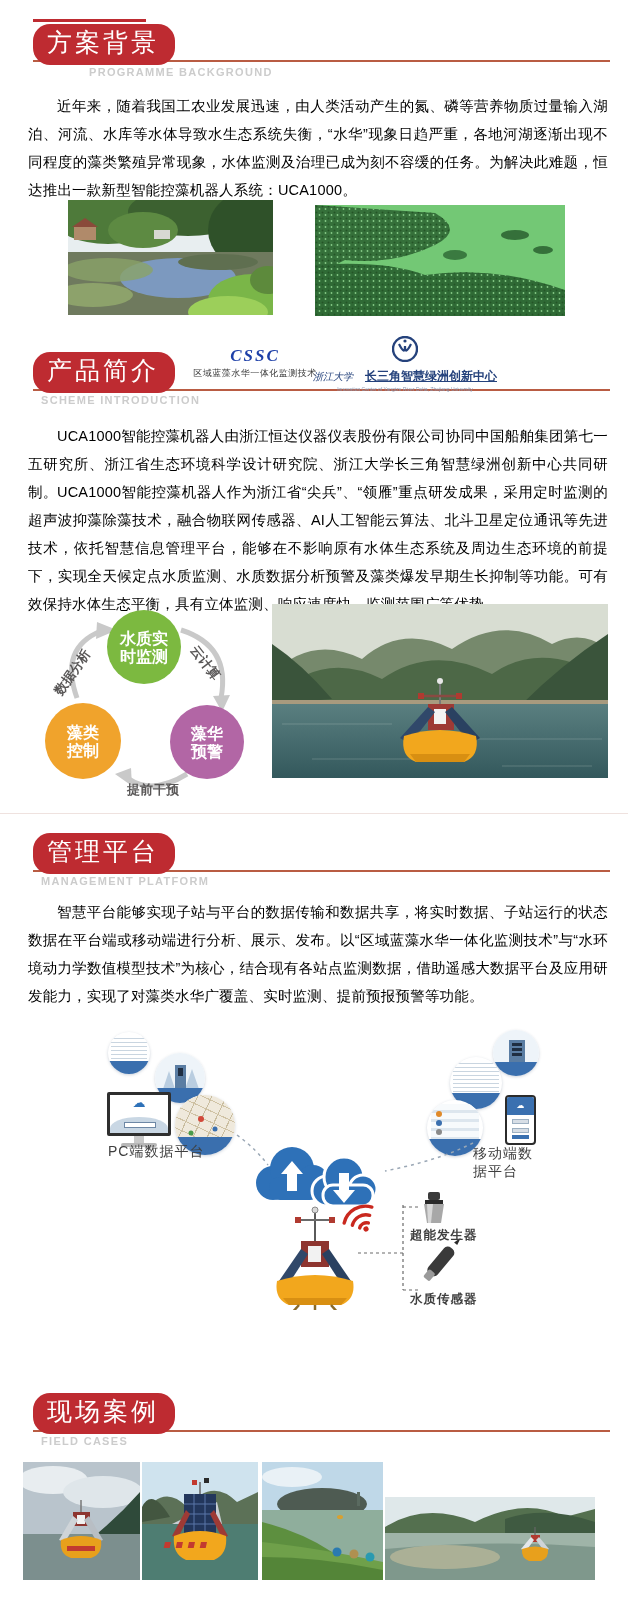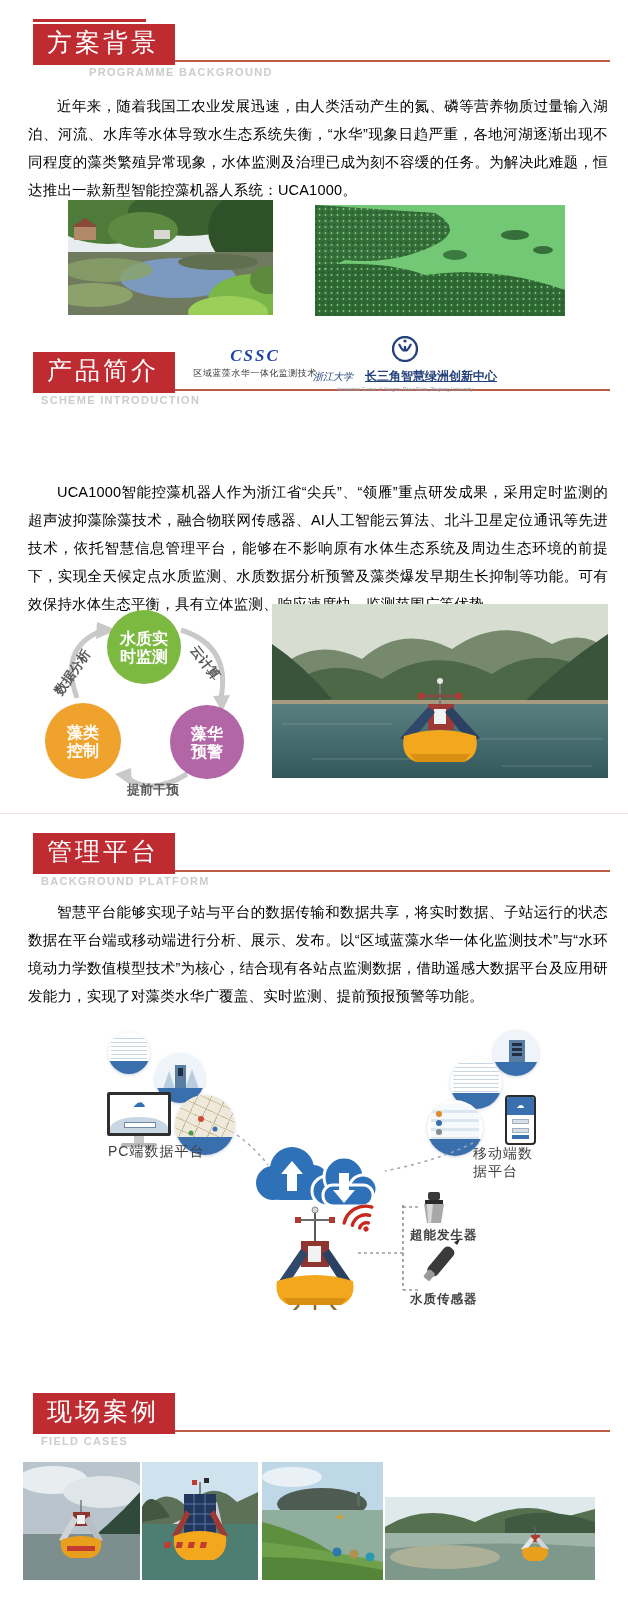--- a/index.html
+++ b/index.html
@@ -1,21 +1,21 @@
 <!DOCTYPE html>
 <html><head>
 <meta charset="utf-8">
 <style>
   html,body{margin:0;padding:0;background:#fff;}
   #page{position:relative;width:628px;height:1600px;background:#ffffff;overflow:hidden;
         font-family:"Liberation Sans","DejaVu Sans",sans-serif;}
   .abs{position:absolute;}
   
   .sec-box{position:absolute;background:#be2b31;color:#ffffff;font-size:25px;font-weight:500;
-           letter-spacing:3px;padding:5px 16px 8px 14px;line-height:1.1;}
+           letter-spacing:3px;padding:5px 16px 8px 14px;line-height:1.1;border-radius:17px;}
   .sec-rule{position:absolute;height:2px;background:#b95c43;}
   .sec-sub{position:absolute;font-size:11px;color:#cccccc;letter-spacing:1.3px;font-weight:bold;}
   
   .para{position:absolute;font-size:14.5px;line-height:28px;color:#000000;text-align:justify;
         text-indent:2em;letter-spacing:0.2px;}
   
   .photo{position:absolute;overflow:hidden;}
   .photo svg{display:block;}
   
   .logo{position:absolute;text-align:center;}
@@ -130,20 +130,21 @@
       <circle cx="13" cy="5" r="1.6" fill="#25427c"></circle>
     </svg>
     <div class="zju-row">
       <span class="zju-script">浙江大学</span>
       <span class="zju-main">长三角智慧绿洲创新中心</span>
     </div>
     <div class="zju-en">Innovation Center of Yangtze River Delta, Zhejiang University</div>
   </div>
 
 
+  <div class="para" style="left:28px;top:422px;width:580px;">UCA1000智能控藻机器人由浙江恒达仪器仪表股份有限公司协同中国船舶集团第七一五研究所、浙江省生态环境科学设计研究院、浙江大学长三角智慧绿洲创新中心共同研制。</div>
   <div class="para" style="left:28px;top:478px;width:580px;">UCA1000智能控藻机器人作为浙江省“尖兵”、“领雁”重点研发成果，采用定时监测的超声波抑藻除藻技术，融合物联网传感器、AI人工智能云算法、北斗卫星定位通讯等先进技术，依托智慧信息管理平台，能够在不影响原有水体生态系统及周边生态环境的前提下，实现全天候定点水质监测、水质数据分析预警及藻类爆发早期生长抑制等功能。可有效保持水体生态平衡，具有立体监测、响应速度快、监测范围广等优势。</div>
 
   <div class="abs" style="left:35px;top:598px;width:235px;height:200px;">
     <svg width="235" height="200" viewBox="0 0 235 200">
 
       <g stroke="#c9c9c9" stroke-width="5" fill="none">
         <path d="M 42,100 Q 24,50 66,33"></path>
         <path d="M 146,32 Q 196,48 186,100"></path>
         <path d="M 152,176 Q 118,197 94,181"></path>
       </g>
@@ -208,21 +209,21 @@
         <path d="M132,132 Q168,120 204,132 Q208,152 192,158 L144,158 Q128,152 132,132 z" fill="#f2a71d"></path>
         <path d="M138,150 L198,150 L192,158 L144,158 z" fill="#d88f12"></path>
       </g>
     </svg>
   </div>
 
   <div class="abs" style="left:0;top:813px;width:628px;height:1px;background:#efe2df;"></div>
 
   <div class="sec-rule" style="left:33px;top:870px;width:577px;"></div>
   <div class="sec-box" style="left:33px;top:833px;">管理平台</div>
-  <div class="sec-sub" style="left:41px;top:875px;">BACKGROUND PLATFORM</div>
+  <div class="sec-sub" style="left:41px;top:875px;">MANAGEMENT PLATFORM</div>
 
   <div class="para" style="left:28px;top:898px;width:580px;">智慧平台能够实现子站与平台的数据传输和数据共享，将实时数据、子站运行的状态数据在平台端或移动端进行分析、展示、发布。以“区域蓝藻水华一体化监测技术”与“水环境动力学数值模型技术”为核心，结合现有各站点监测数据，借助遥感大数据平台及应用研发能力，实现了对藻类水华广覆盖、实时监测、提前预报预警等功能。</div>
 
   <div class="abs" style="left:85px;top:1015px;width:460px;height:295px;">
 
     <div class="bubble table-bg" style="left:23px;top:17px;width:42px;height:42px;">
       <div class="fill"></div>
         <div class="cap"></div>
     </div>
     <div class="bubble bldg-bg" style="left:70px;top:38px;width:50px;height:50px;">

